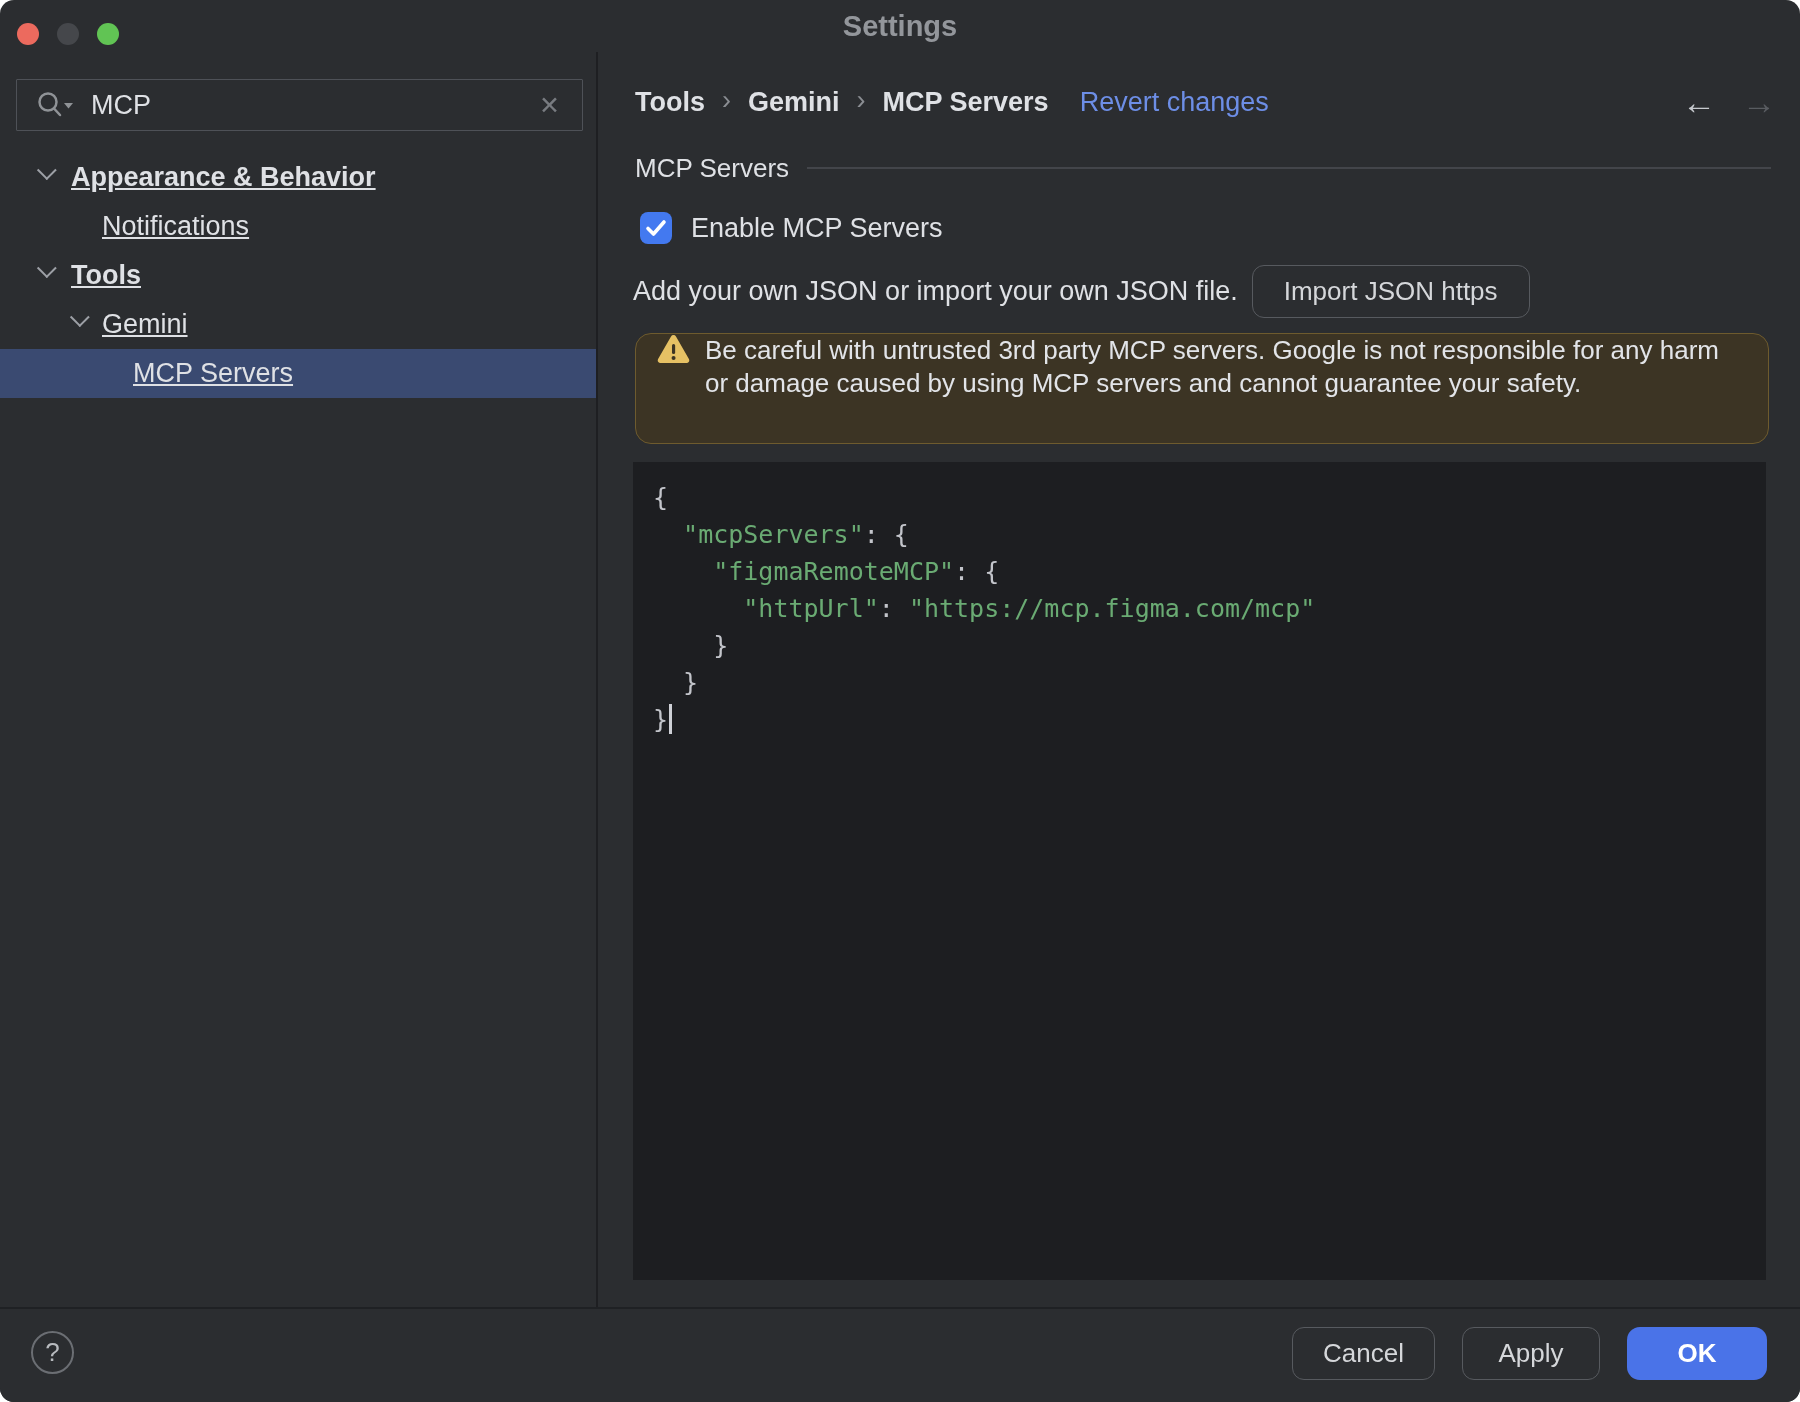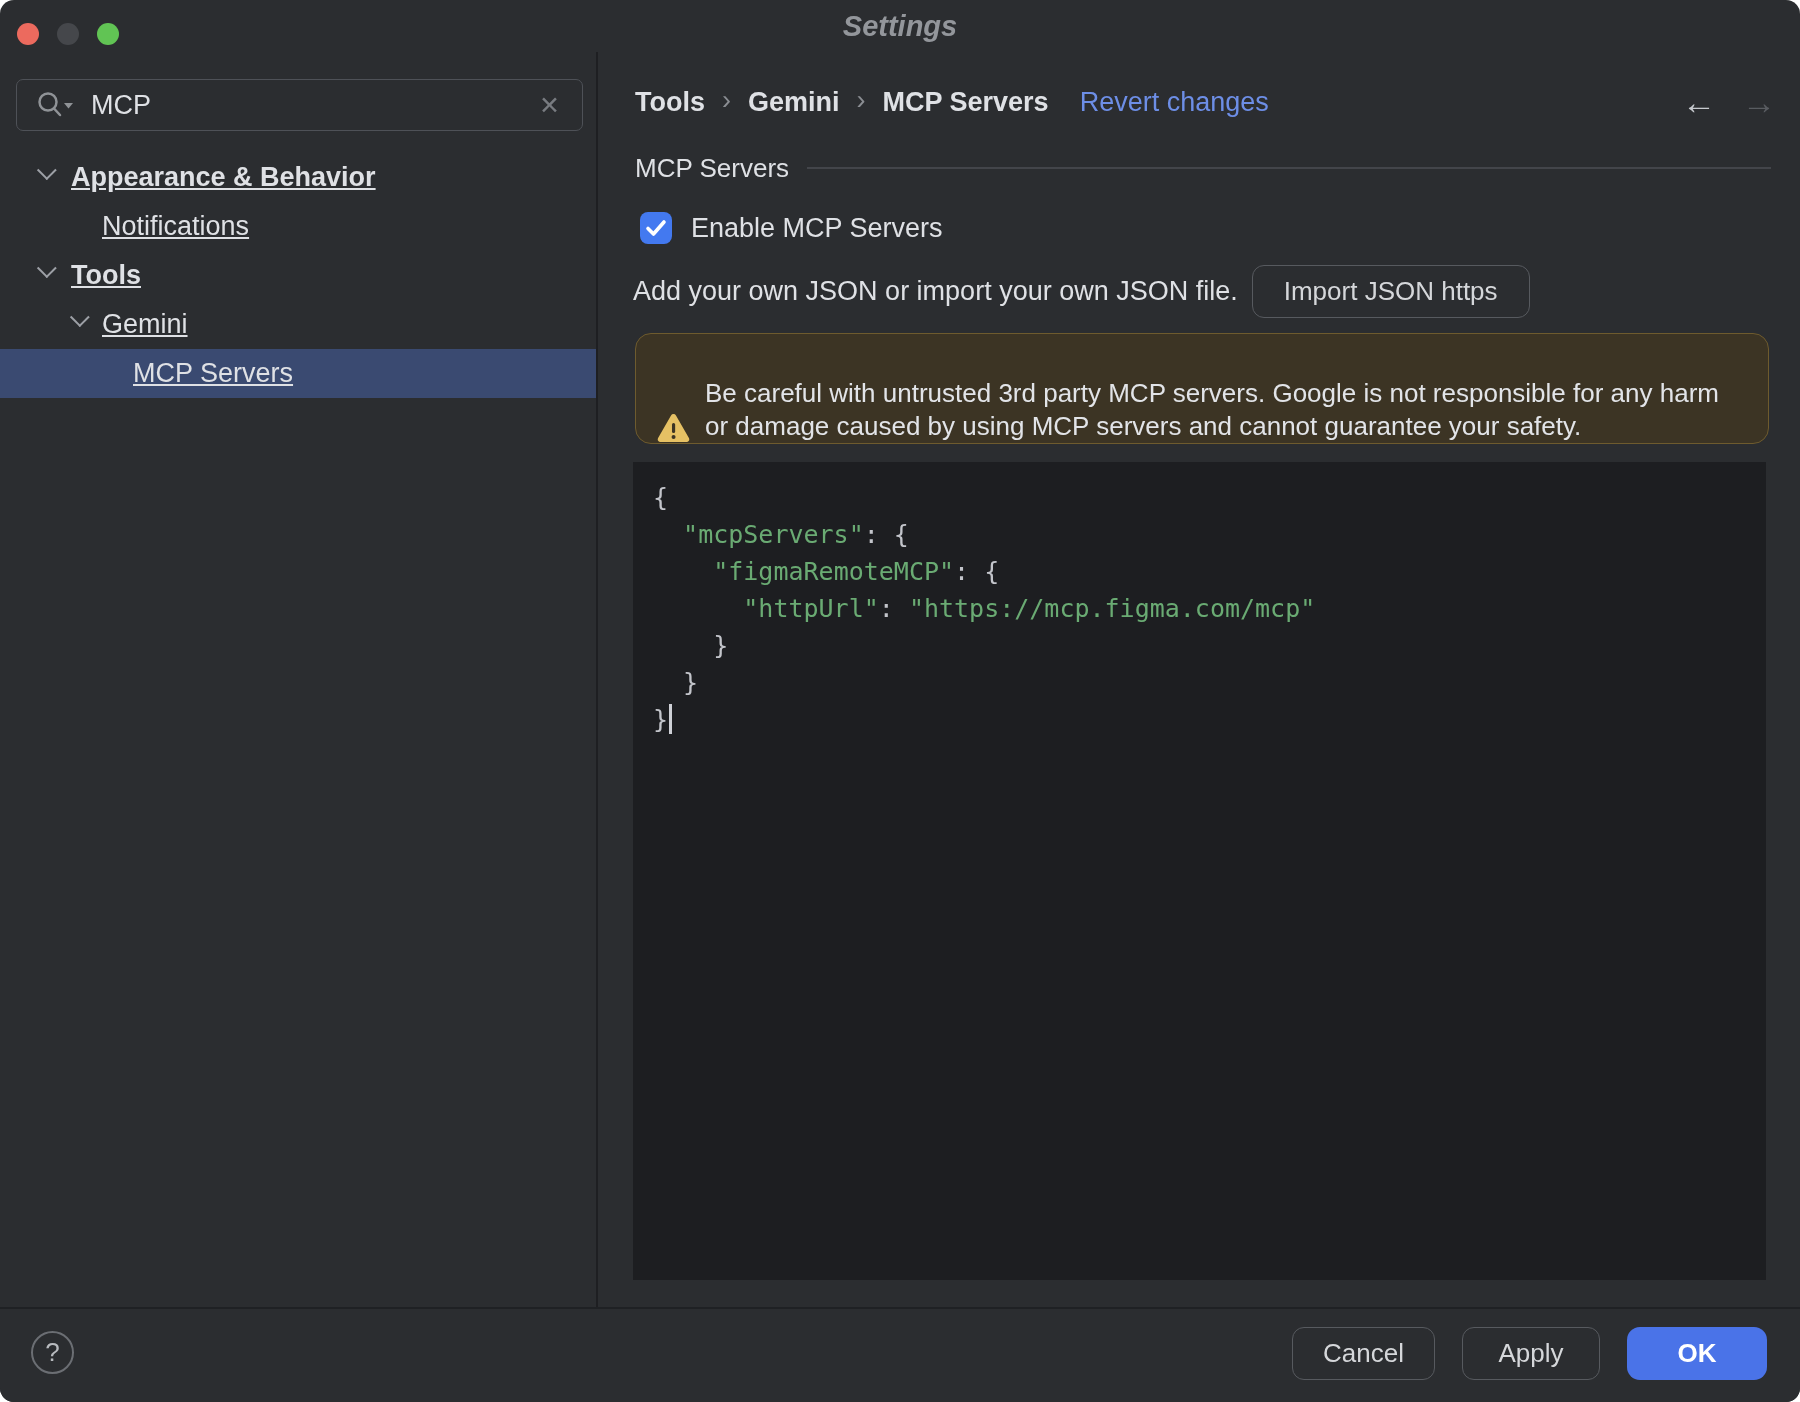--- a/index.html
+++ b/index.html
@@ -3,37 +3,37 @@
 <meta charset="utf-8">
 <style>
   html,body{margin:0;padding:0;background:#ffffff;}
   *{box-sizing:border-box;}
   .window{
     position:relative;width:1800px;height:1402px;
     background:#2b2d30;border-radius:14px;overflow:hidden;
     font-family:"Liberation Sans",sans-serif;color:#dfe1e5;
   }
   
-  .titlebar{position:absolute;top:0;left:0;right:0;height:52px;font-style:italic;}
+  .titlebar{position:absolute;top:0;left:0;right:0;height:52px;}
   .traffic{position:absolute;top:23px;width:22px;height:22px;border-radius:50%;}
   .t-red{left:17px;background:#ec6a5e;}
   .t-gray{left:57px;background:#45474b;}
   .t-green{left:97px;background:#61c454;}
   .win-title{
     position:absolute;left:0;right:0;top:0;height:52px;line-height:52px;
     text-align:center;font-size:29px;font-weight:bold;color:#93969b;
   }
   
   .body-row{position:absolute;top:52px;left:0;right:0;bottom:95px;display:flex;}
   .sidebar{position:relative;width:598px;flex:0 0 598px;border-right:2px solid #1e1f22;}
   .main{position:relative;flex:1;}
   
   .searchbox{
     position:absolute;left:16px;top:27px;width:567px;height:52px;
-    border:1.5px solid #4e5157;border-radius:7px;background:#2b2d30;
+    border:1.5px solid #4e5157;border-radius:1px;background:#2b2d30;
     display:flex;align-items:center;
   }
   .search-icon-wrap{margin-left:18px;display:flex;align-items:center;}
   .search-value{margin-left:16px;font-size:27px;color:#dfe1e5;}
   .search-clear{
     position:absolute;right:16px;top:0;height:100%;display:flex;align-items:center;
     font-size:25px;color:#787b80;padding:0 6px;cursor:default;
   }
   
   .tree{position:absolute;top:101px;left:0;right:0;text-decoration:underline;}
@@ -73,21 +73,21 @@
   .btn{
     height:53px;border:1.5px solid #575a5f;border-radius:12px;background:transparent;
     color:#d5d7da;font-size:26px;font-family:"Liberation Sans",sans-serif;
     display:flex;align-items:center;justify-content:center;
   }
   .import-btn{margin-left:14px;padding:0 31px;}
   
   .warn-banner{
     position:absolute;top:281px;left:37px;width:1134px;height:111px;
     background:#3c3424;border:1.5px solid #6e5b2e;border-radius:16px;
-    display:flex;align-items:flex-end;
+    display:flex;align-items:flex-start;
   }
   .warn-icon{margin-left:21px;flex:0 0 auto;display:flex;}
   .warn-text{margin-left:15px;margin-right:40px;font-size:26px;line-height:33px;color:#e2e4e8;max-width:1025px;}
   
   .editor{
     position:absolute;top:410px;left:35px;width:1133px;height:818px;
     background:#1d1e21;padding:17px 20px 0 20px;cursor:text;
   }
   .code-line{font-family:"DejaVu Sans Mono",monospace;font-size:25px;line-height:37px;white-space:pre;}
   .tok-green{color:#6aab73;}

